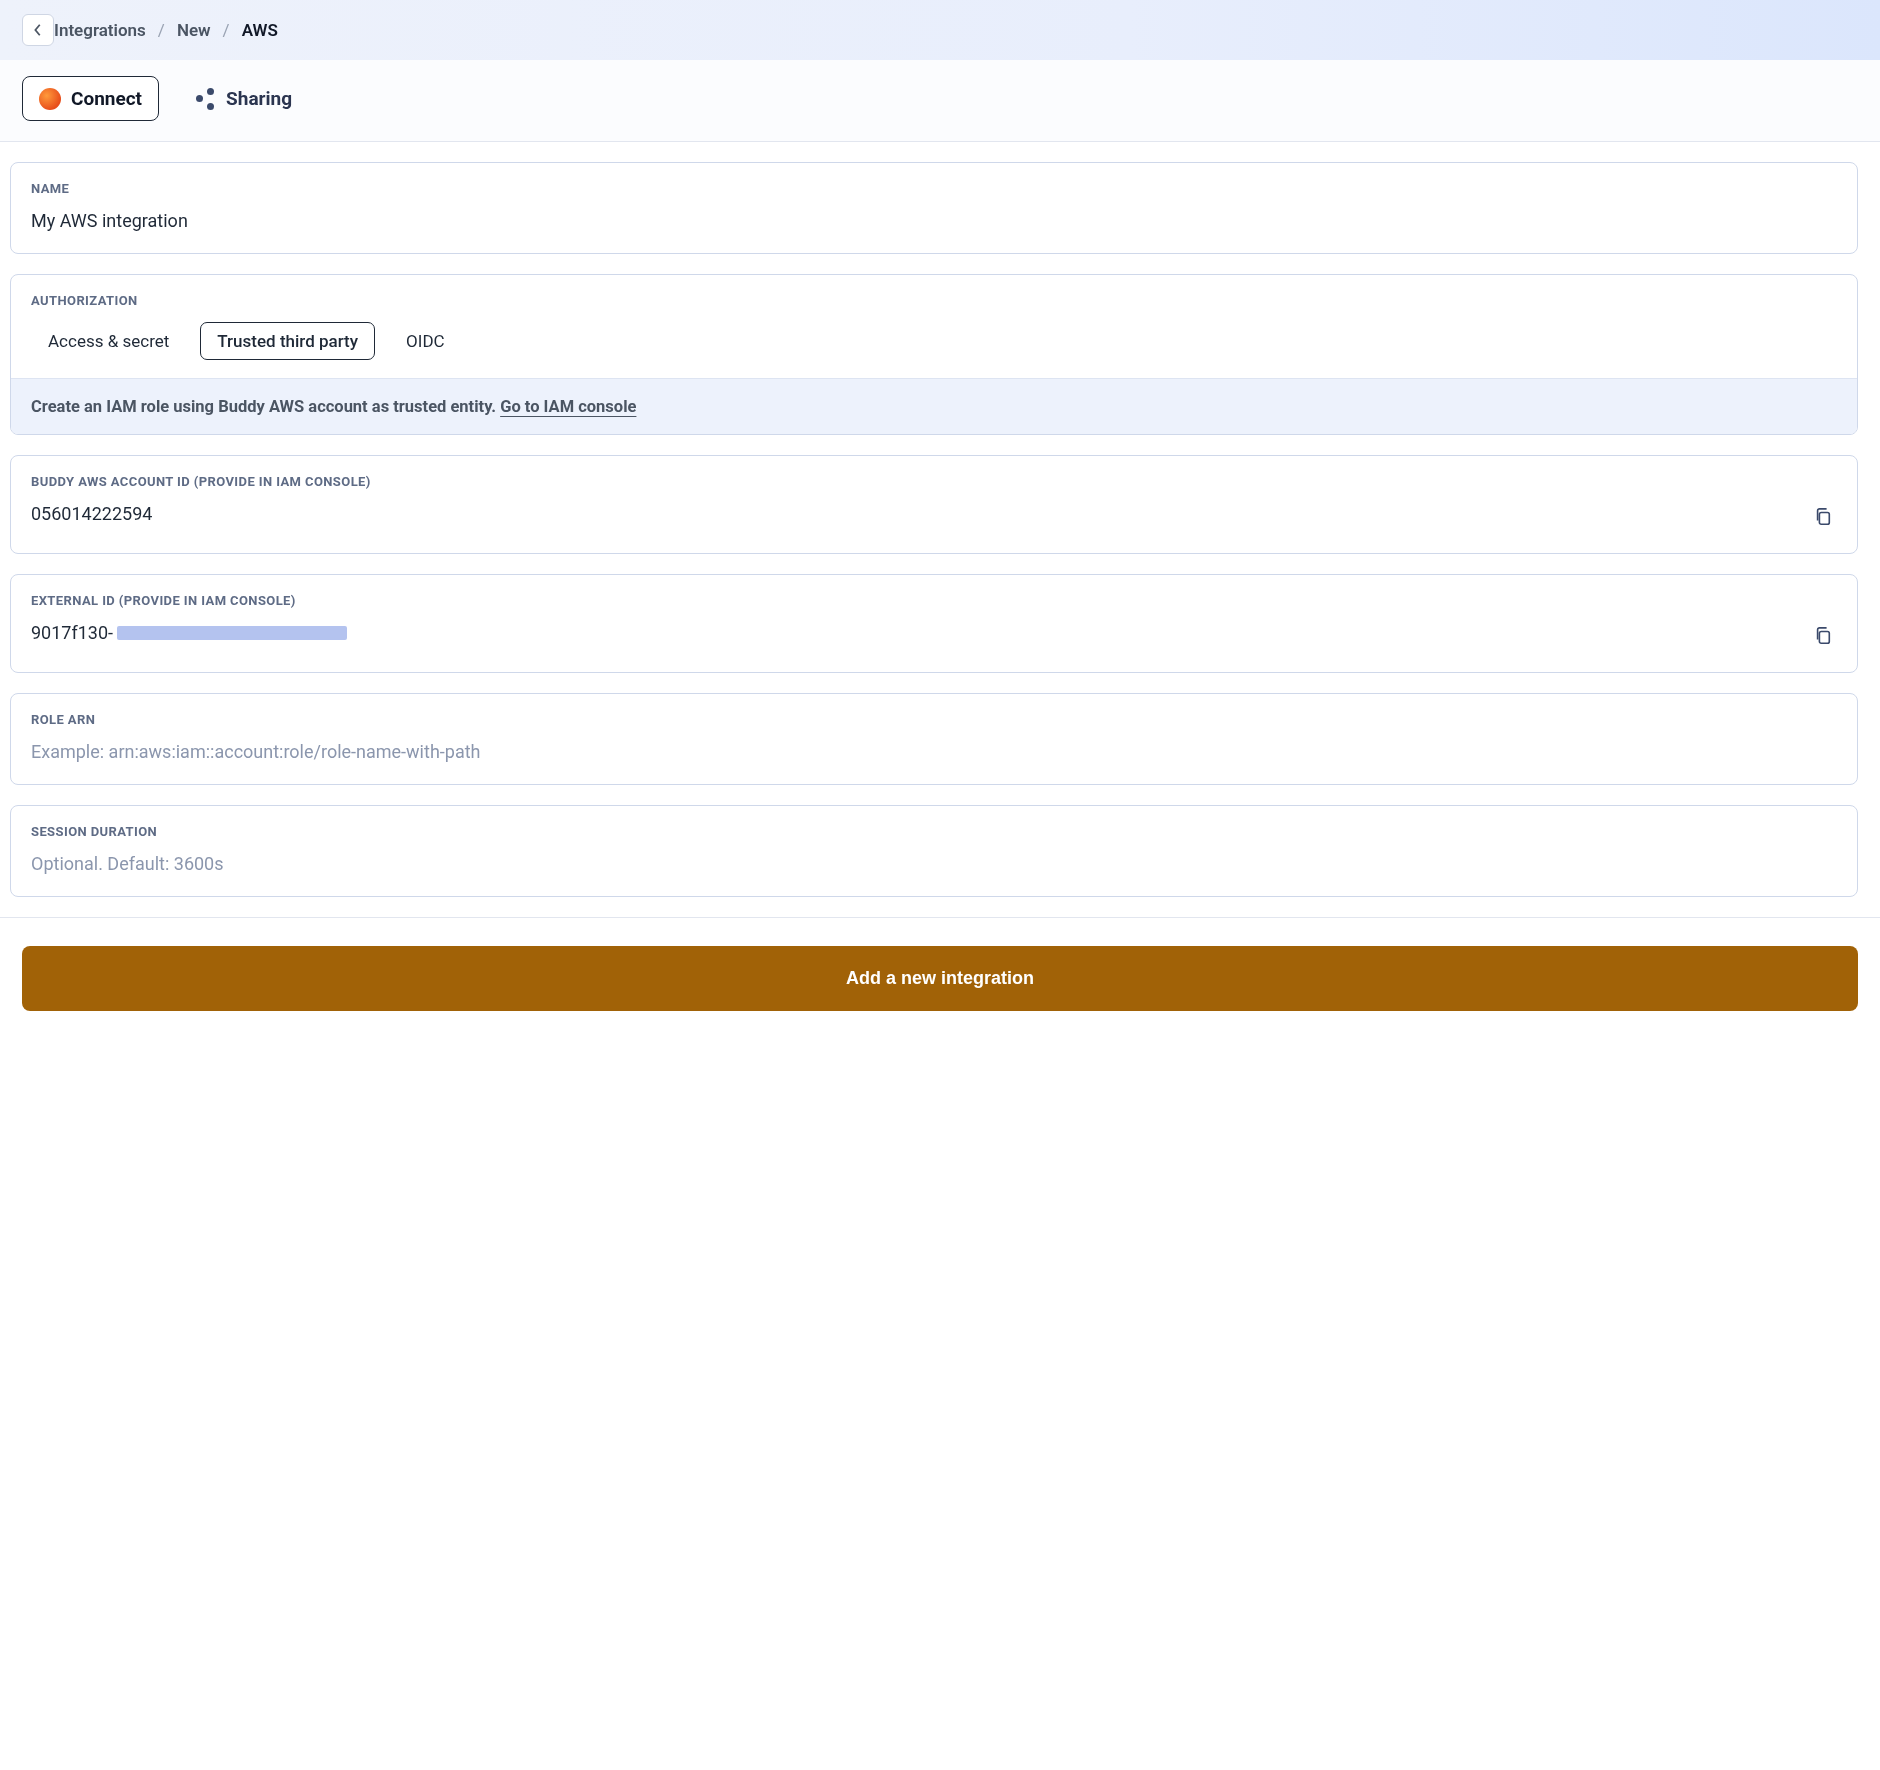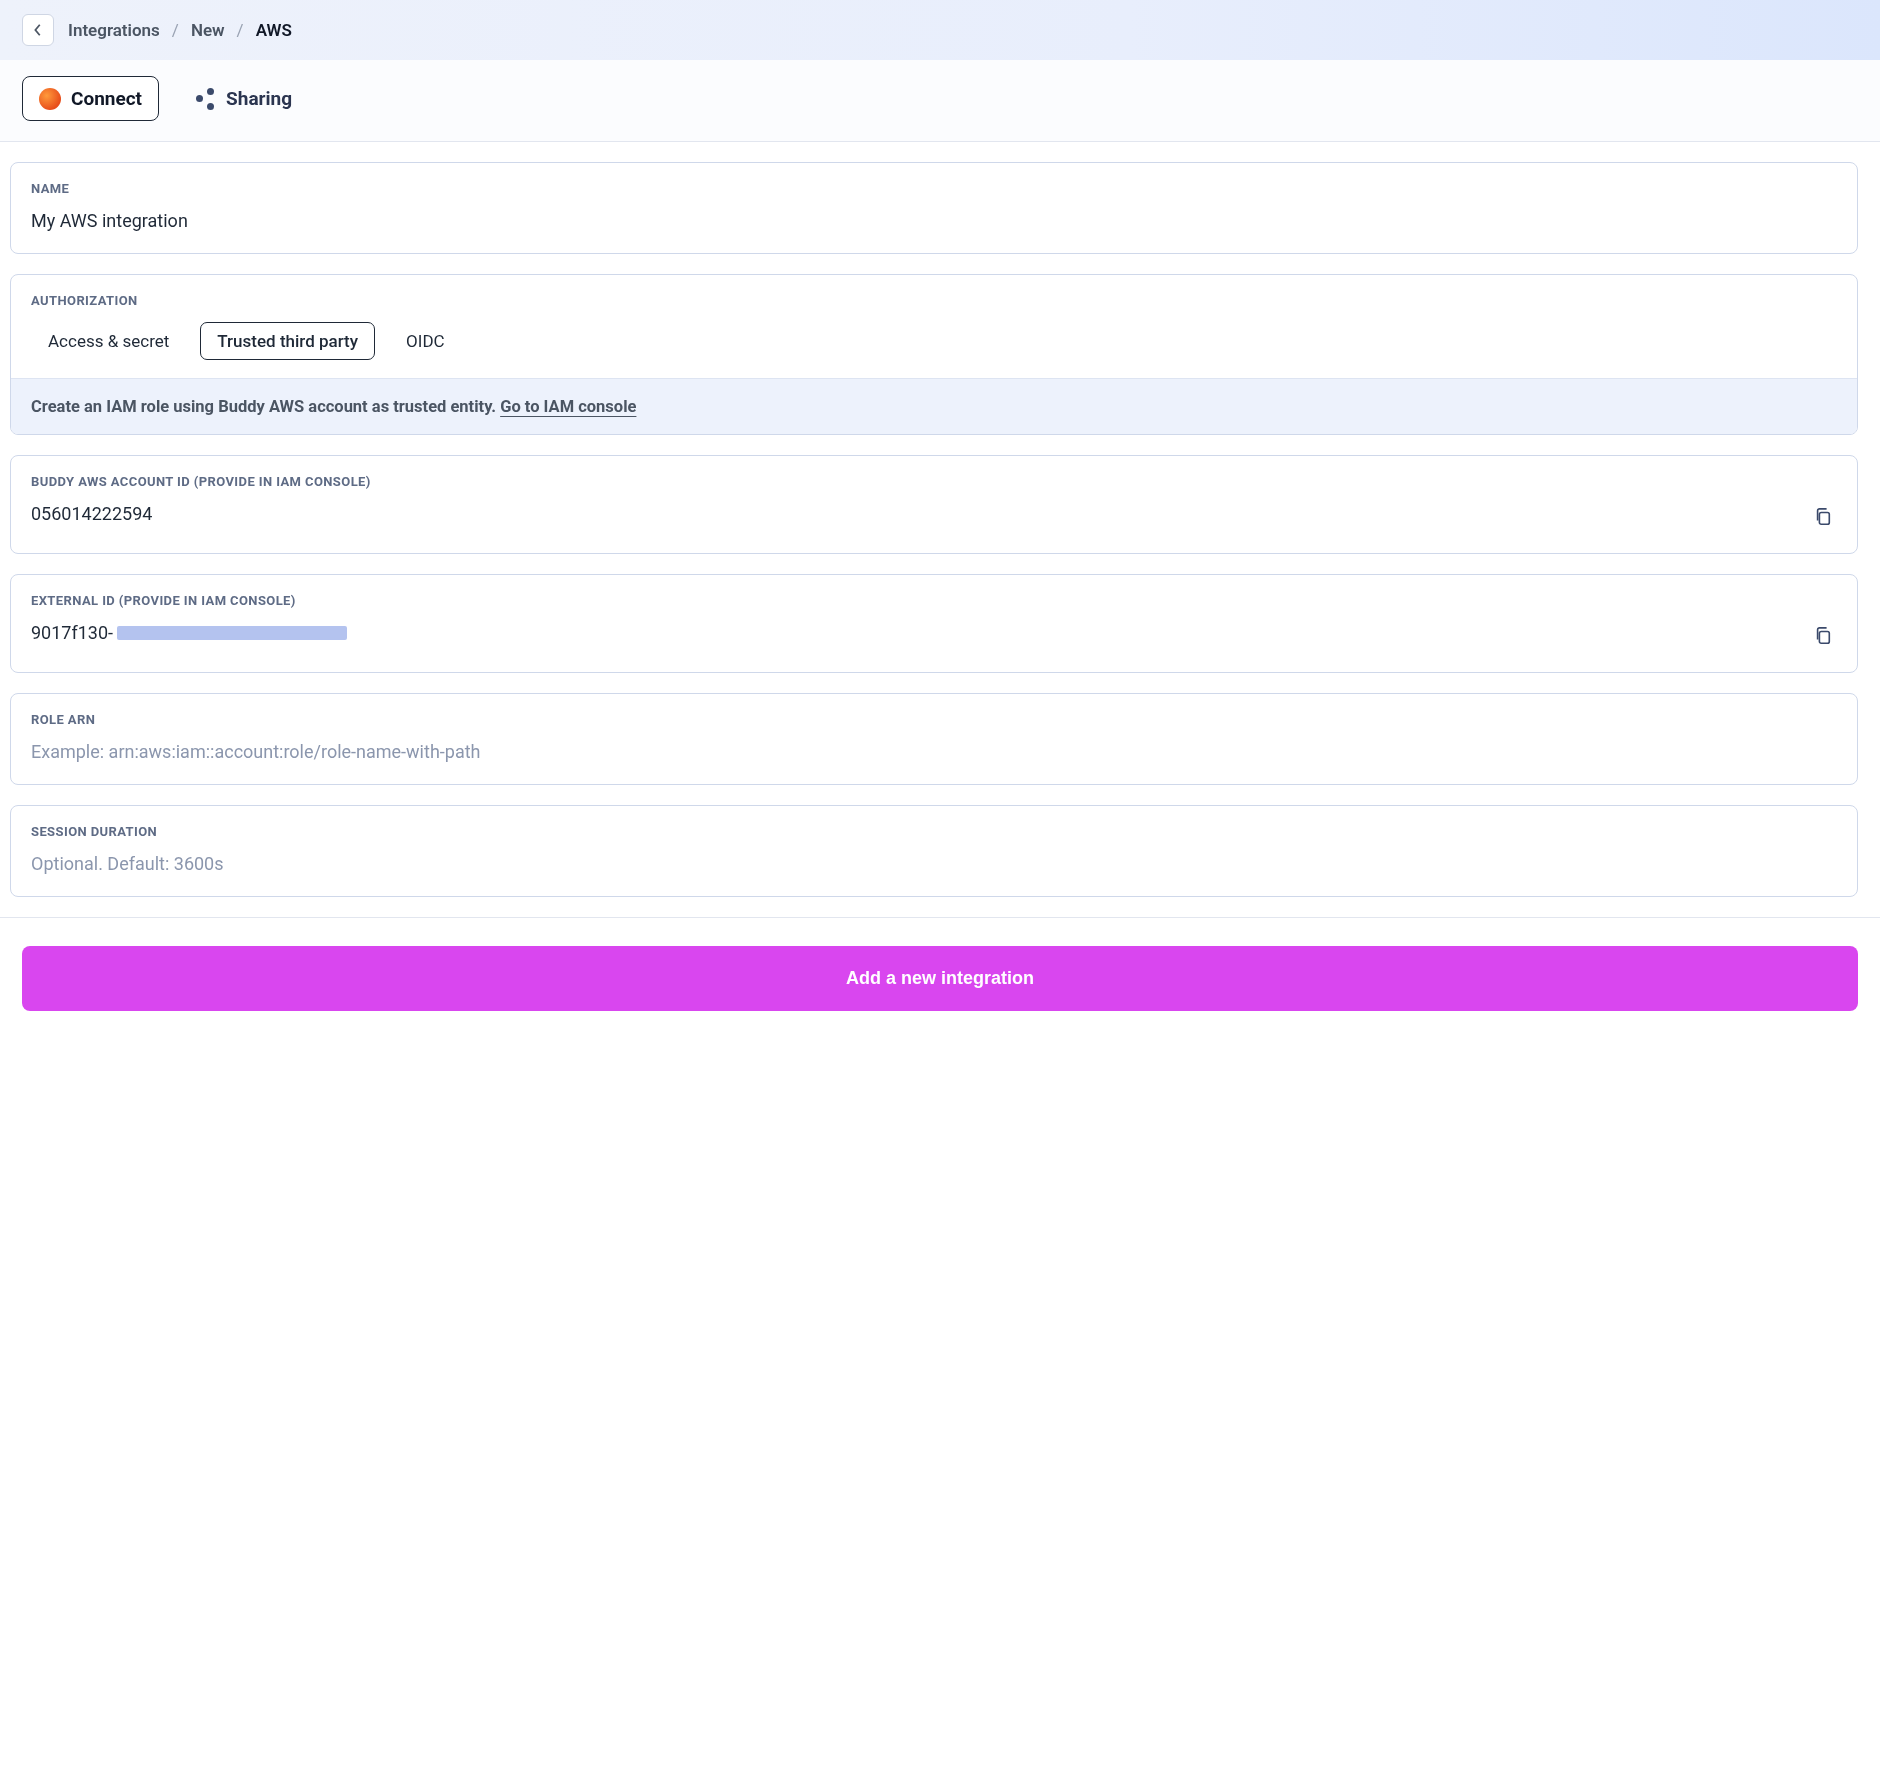--- a/index.html
+++ b/index.html
@@ -7,21 +7,20 @@
   font-family: -apple-system, BlinkMacSystemFont, "Segoe UI", Roboto, "Helvetica Neue", Arial, sans-serif;
   background: #fff;
   color: #1f2937;
   font-size: 16px;
 }
 .header-bar {
   background: linear-gradient(90deg, #eef2fb 0%, #e8eefc 60%, #dbe6fc 100%);
   padding: 14px 22px;
   display: flex;
   align-items: center;
-  gap: 14px;
 }
 .back-btn {
   width: 32px; height: 32px;
   border: 1px solid #cfd6e4;
   border-radius: 6px;
   background: #fff;
   display: flex; align-items: center; justify-content: center;
   cursor: pointer;
 }
 .back-btn svg { width: 10px; height: 14px; stroke: #4b5563; stroke-width: 2; fill: none; }
@@ -128,21 +127,21 @@
   width: 28px; height: 28px;
   background: transparent; border: none; cursor: pointer;
   display: flex; align-items: center; justify-content: center;
   color: #3b4a6b;
 }
 .copy-btn svg { width: 18px; height: 20px; stroke: currentColor; fill: none; stroke-width: 1.8; }
 
 .footer-bar { border-top: 1px solid #e2e6ef; padding: 28px 22px 32px 22px; }
 .primary-btn {
   width: 100%;
-  background: #d946ef;
+  background: #a16207;
   color: #fff;
   border: none;
   border-radius: 8px;
   padding: 22px 10px;
   font-size: 18px;
   font-weight: 700;
   cursor: pointer;
 }
 </style>
 </head>

